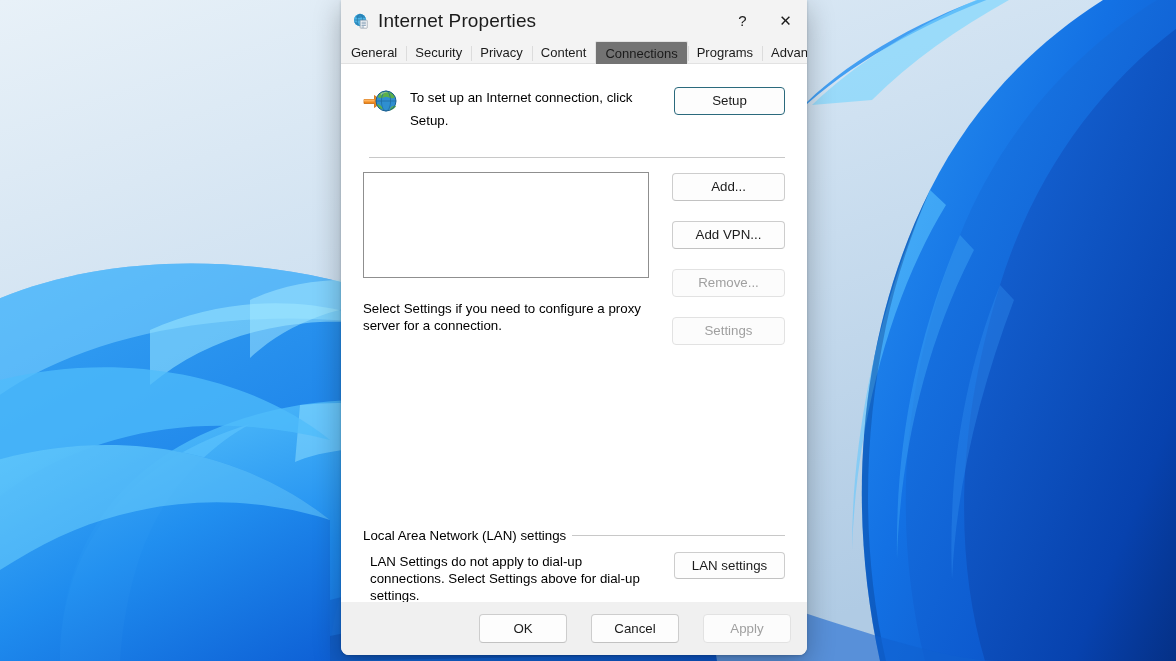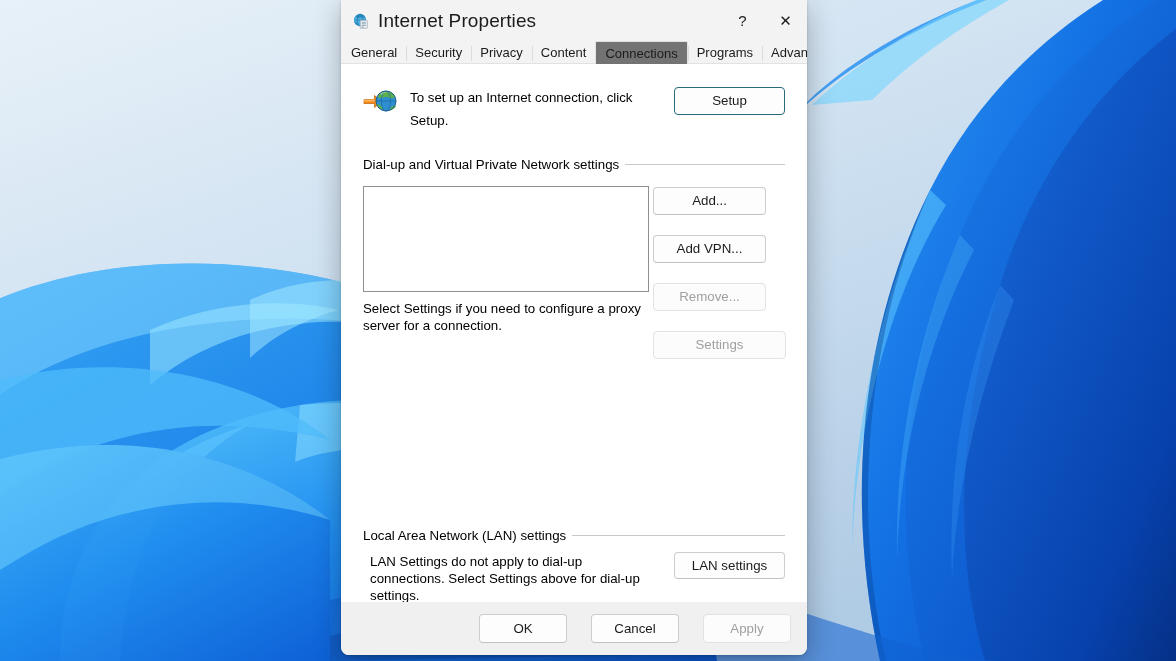--- a/index.html
+++ b/index.html
@@ -335,35 +335,34 @@
           <path d="M13 14h20" stroke="#1d6ca3" stroke-width="0.9" opacity="0.85"></path>
           <circle cx="23" cy="14" r="10" fill="none" stroke="#1a5f91" stroke-width="1"></circle>
           <path d="M17.5 6.5a10 10 0 0 1 8-1.3c-2.7.1-5.3 1.2-7.2 3.1-.4.4-.6-1.1-.8-1.8z" fill="#ffffff" opacity="0.35"></path>
         </svg>
         <div class="setup-text">To set up an Internet connection, click Setup.</div>
         <div style="flex:1 1 auto;"></div>
         <button class="btn default" style="width:111px;height:28px;margin-top:1px;">Setup</button>
       </div>
 
       <div class="group-cap" style="margin-top:25px;">
-        <span>Dial-up and Virtual Private Network settings</span>
         <span class="line"></span>
       </div>
 
       <div style="display:flex; align-items:flex-start; margin-top:14px;">
         <div style="flex:0 0 auto;">
           <div class="listbox"></div>
-          <div class="hint-text" style="margin-top:8px;">Select Settings if you need to configure a proxy server for a connection.</div>
+          <div class="hint-text" style="margin-top:22px;">Select Settings if you need to configure a proxy server for a connection.</div>
         </div>
         <div style="flex:1 1 auto;"></div>
         <div style="display:flex; flex-direction:column; gap:20px; flex:0 0 auto; margin-top:1px;">
           <button class="btn" style="width:113px;height:28px;">Add...</button>
           <button class="btn" style="width:113px;height:28px;">Add VPN...</button>
           <button class="btn disabled" style="width:113px;height:28px;">Remove...</button>
-          <button class="btn disabled" style="width:133px;height:28px;">Settings</button>
+          <button class="btn disabled" style="width:113px;height:28px;">Settings</button>
         </div>
       </div>
 
       <div class="group-cap" style="position:absolute; left:22px; right:22px; top:464px;">
         <span>Local Area Network (LAN) settings</span>
         <span class="line"></span>
       </div>
 
       <div style="position:absolute; left:22px; right:22px; top:489px; display:flex; align-items:flex-start;">
         <div class="hint-text" style="margin-left:7px; width:280px;">LAN Settings do not apply to dial-up connections. Select Settings above for dial-up settings.</div>

